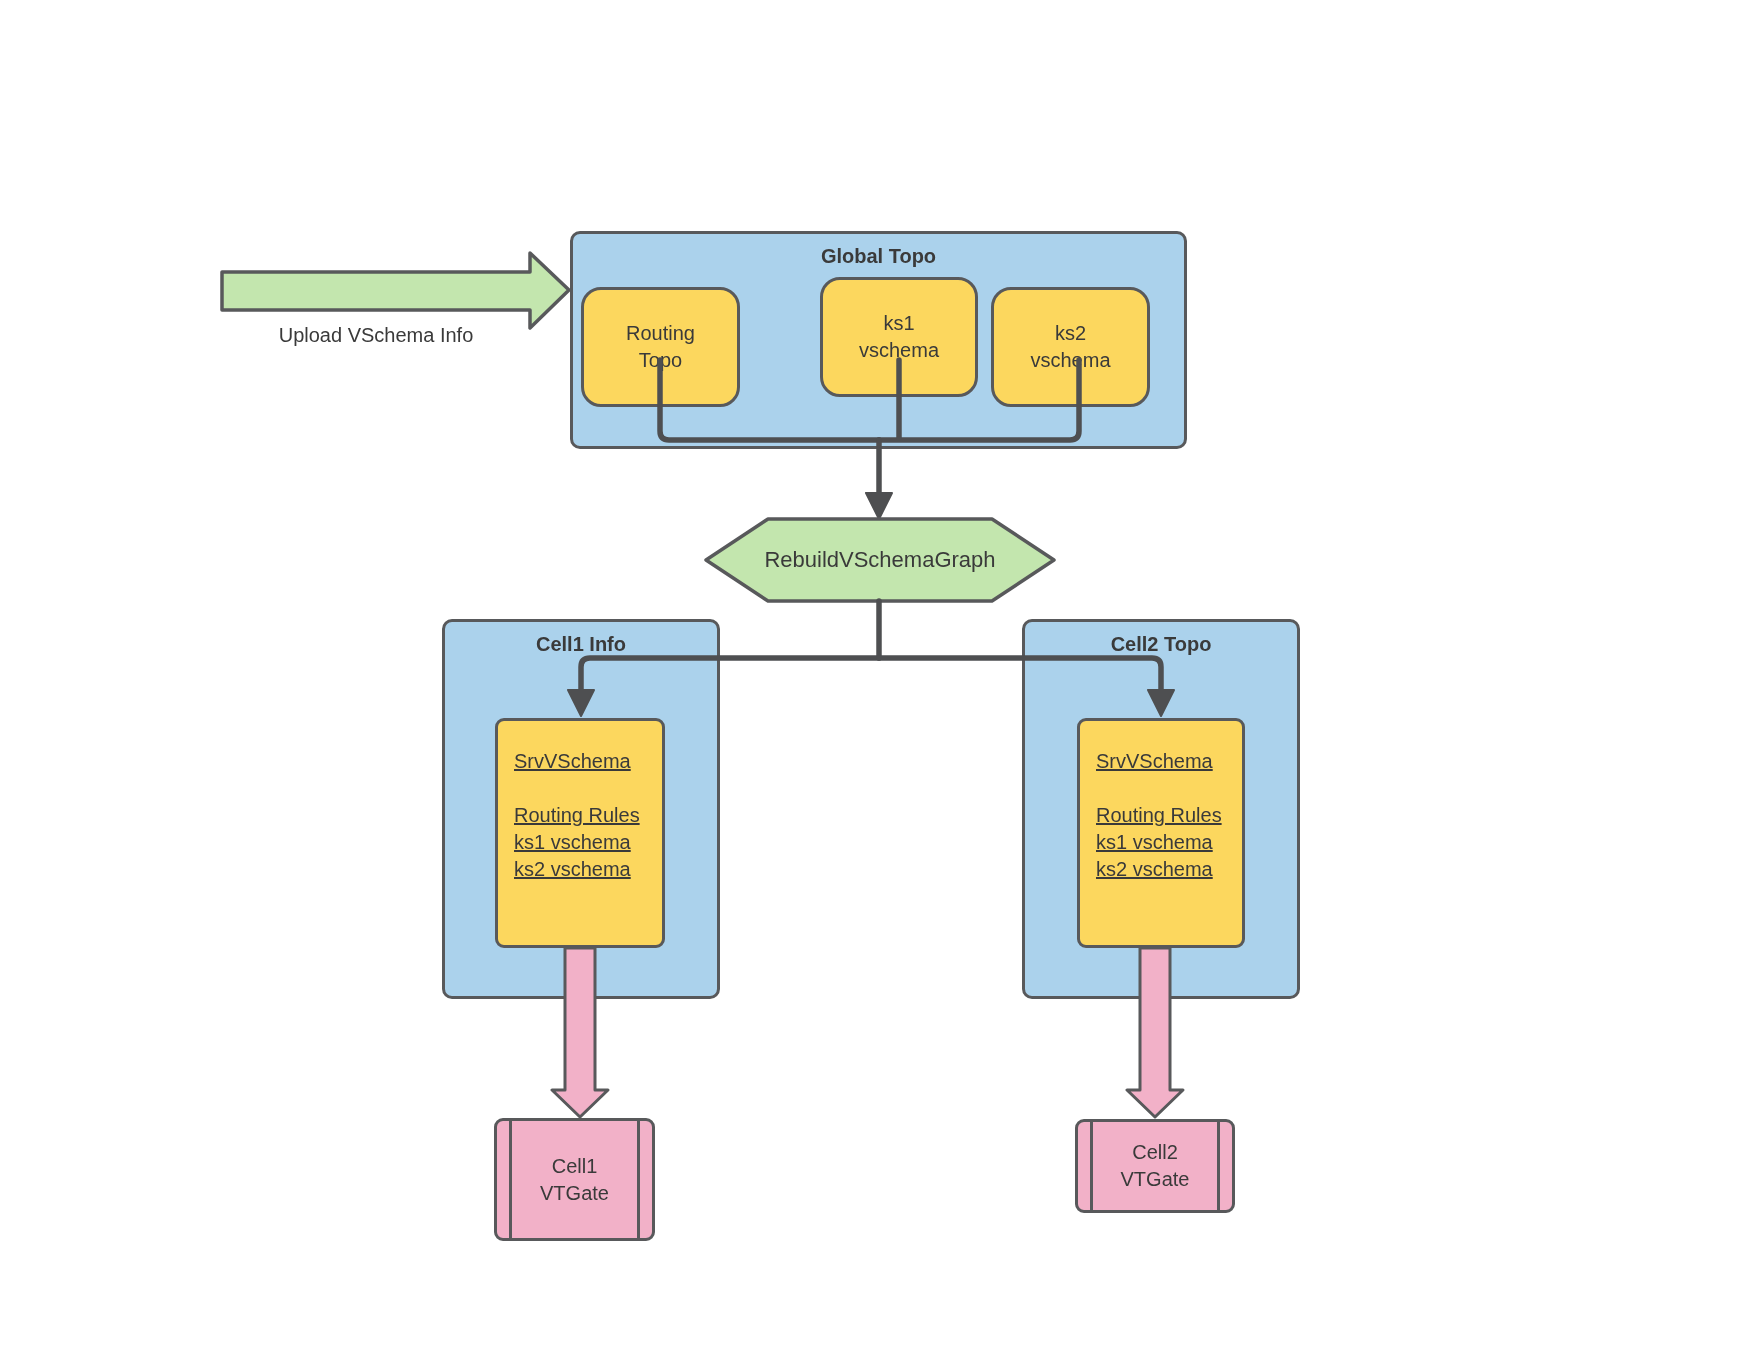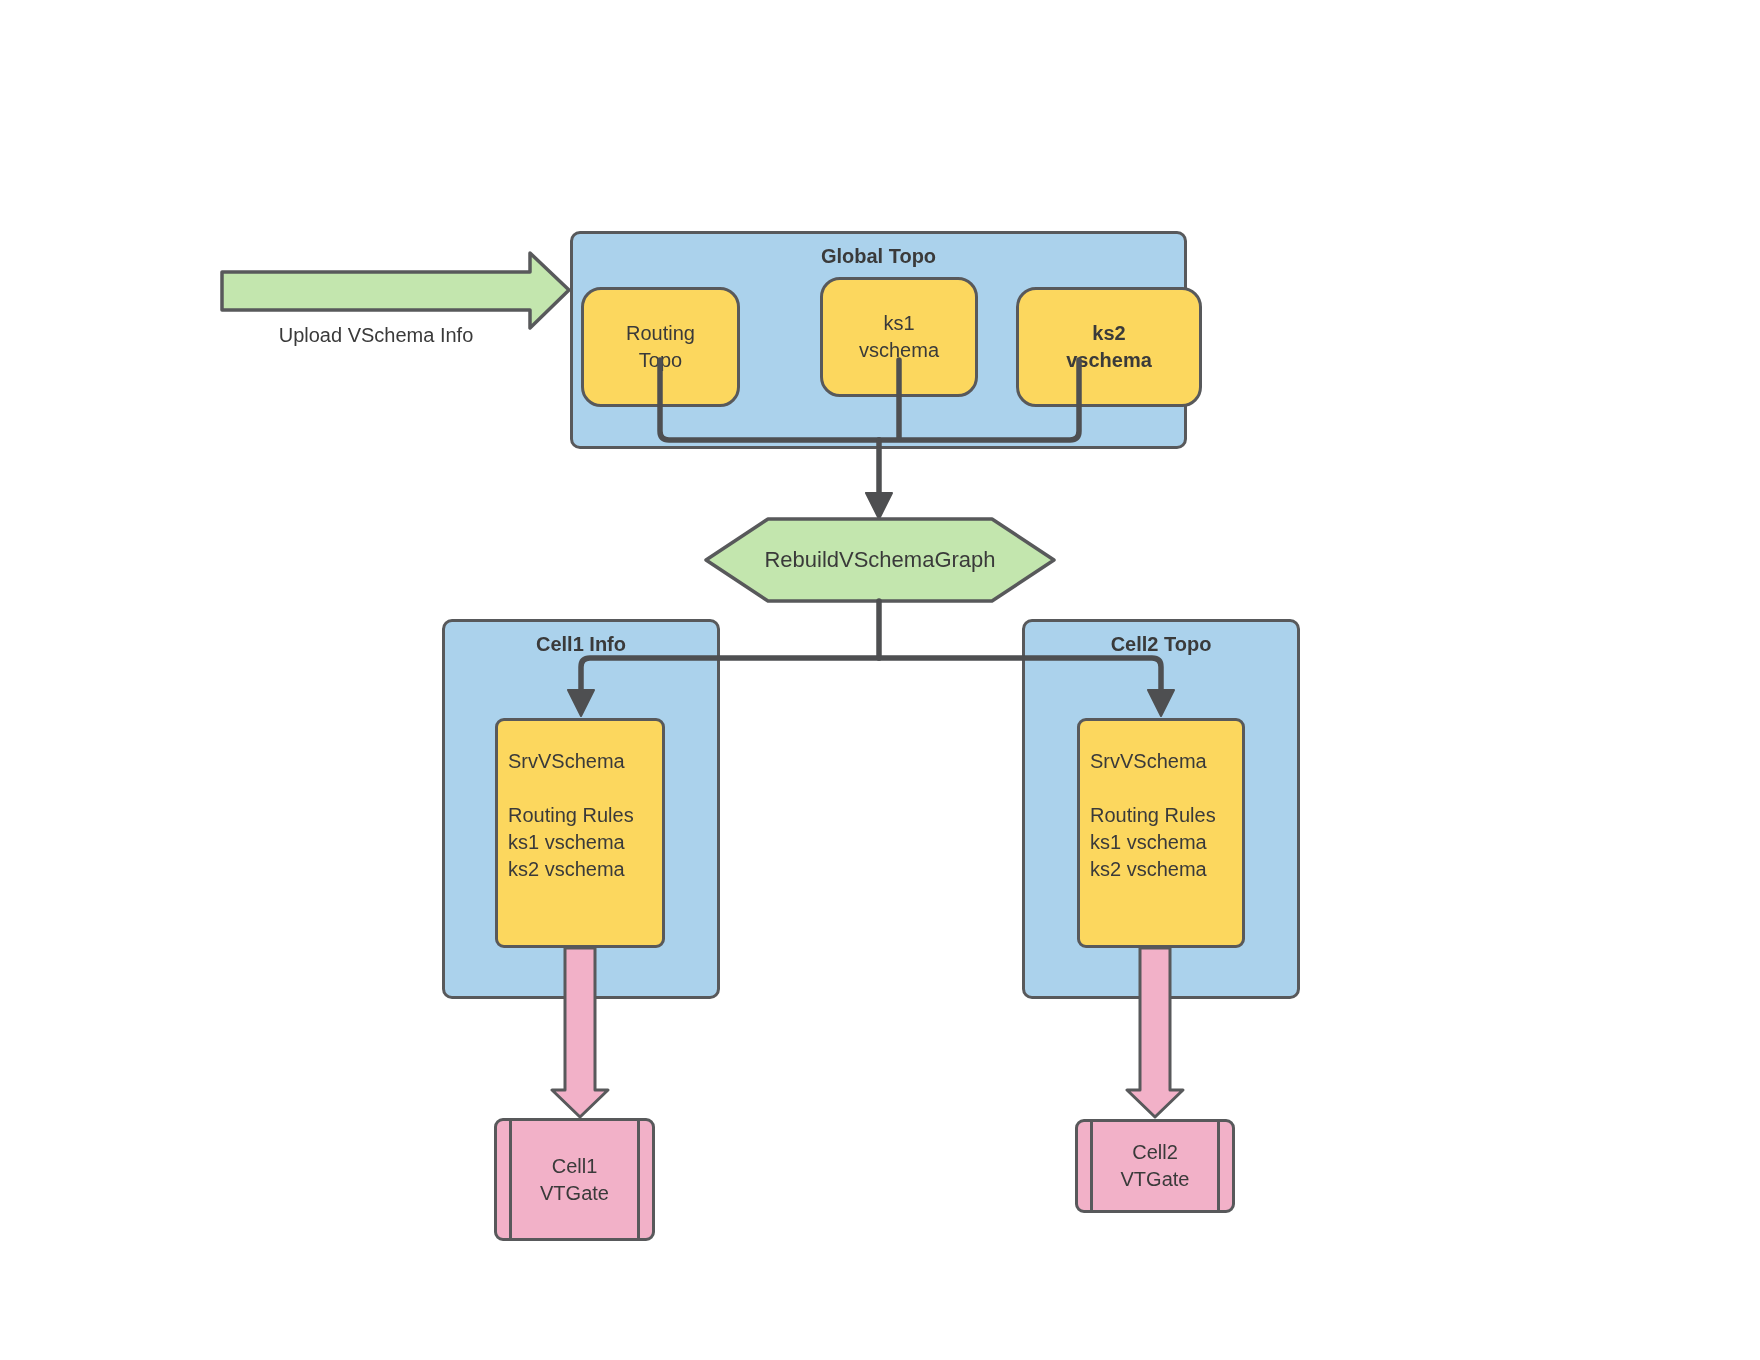--- a/index.html
+++ b/index.html
@@ -39,21 +39,22 @@
   .ybox.centered {
     display: flex;
     flex-direction: column;
     align-items: center;
     justify-content: center;
     text-align: center;
     border-radius: 20px;
   }
   .ybox.list {
     text-align: left;
-    padding: 27px 6px 0 10px;
+    padding: 27px 6px 0 16px;
+    text-decoration: underline;
   }
   .tline { min-height: 27px; }
   .pinkbox {
     position: absolute;
     background: #f2b1c8;
     border: 3px solid #58595b;
     border-radius: 9px;
     box-sizing: border-box;
     display: flex;
     flex-direction: column;
@@ -98,21 +99,21 @@
   <div class="container" style="left:570px; top:184px; width:617px; height:218px;margin-top:47px;">
     <div class="container-title">Global Topo</div>
     <div class="ybox centered" style="left:8px; top:53px; width:159px; height:120px;">
       <div class="tline">Routing</div>
       <div class="tline">Topo</div>
     </div>
     <div class="ybox centered" style="left:247px; top:43px; width:158px; height:120px;">
       <div class="tline">ks1</div>
       <div class="tline">vschema</div>
     </div>
-    <div class="ybox centered" style="left:443px; top:53px; width:186px; height:120px;font-weight:bold;">
+    <div class="ybox centered" style="left:418px; top:53px; width:159px; height:120px;">
       <div class="tline">ks2</div>
       <div class="tline">vschema</div>
     </div>
   </div>
 
   <div class="container" style="left:442px; top:619px; width:278px; height:380px;">
     <div class="container-title">Cell1 Info</div>
     <div class="ybox list" style="left:50px; top:96px; width:170px; height:230px;">
       <div class="tline">SrvVSchema</div>
       <div class="tline"></div>

